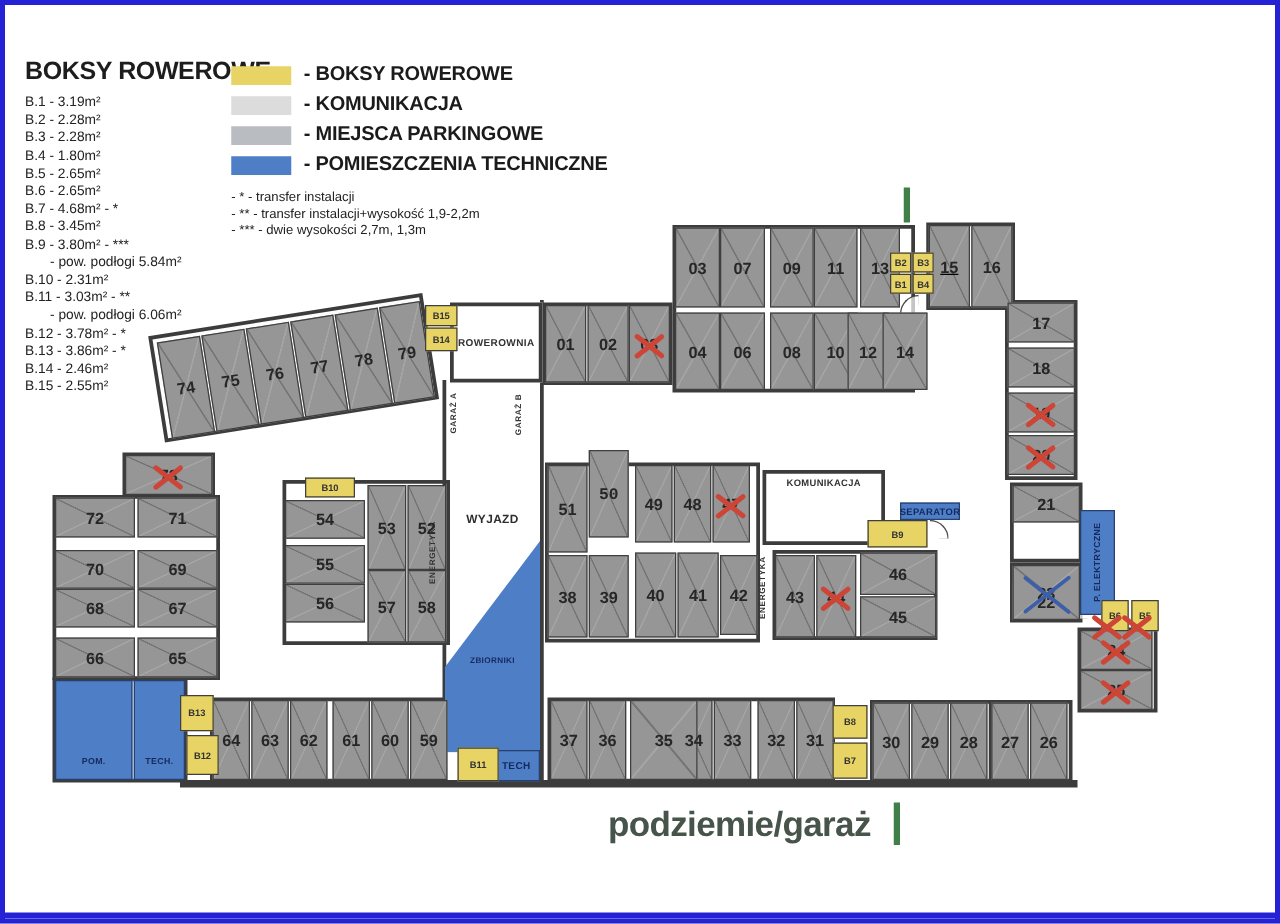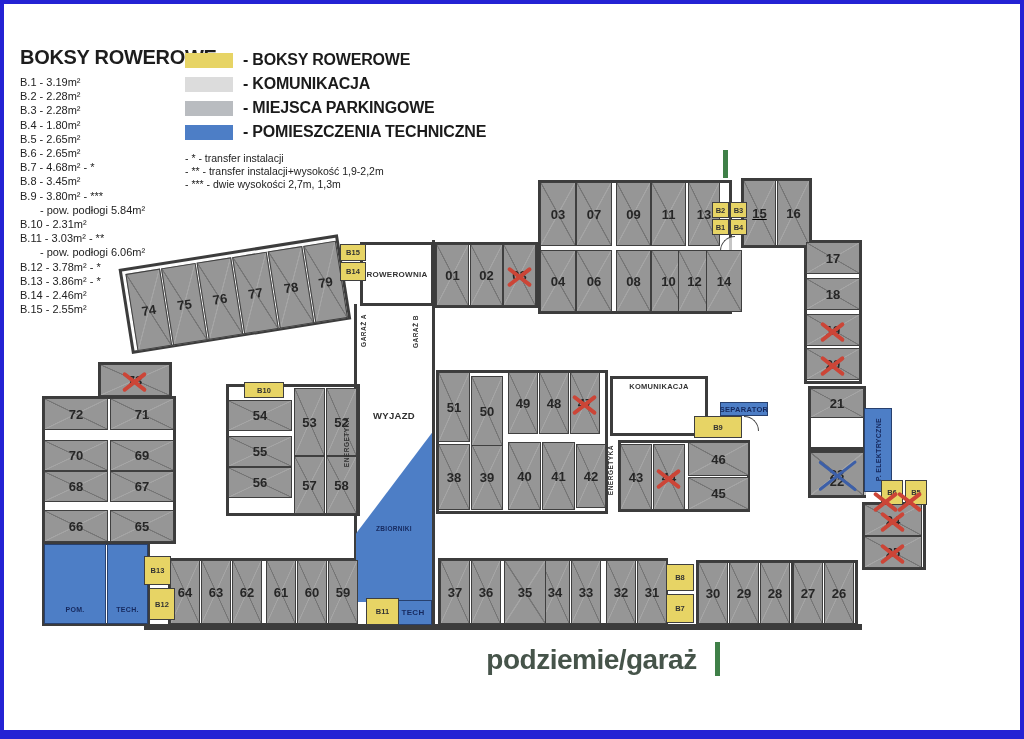--- a/index.html
+++ b/index.html
@@ -331,21 +331,21 @@
       </div>
       <div class="spot" style="left: 602px; top: 556px; width: 30px; height: 64px;">
         <span class="spot-num">32</span>
       </div>
       <div class="spot" style="left: 567px; top: 556px; width: 30px; height: 64px;">
         <span class="spot-num">33</span>
       </div>
       <div class="spot" style="left: 536px; top: 556px; width: 30px; height: 64px;">
         <span class="spot-num">34</span>
       </div>
-      <div class="spot" style="left: 500px; top: 556px; width: 42px; height: 64px;">
+      <div class="spot" style="left: 500px; top: 556px; width: 54px; height: 64px;">
         <span class="spot-num">35</span>
       </div>
       <div class="spot" style="left: 467px; top: 556px; width: 30px; height: 64px;">
         <span class="spot-num">36</span>
       </div>
       <div class="spot" style="left: 436px; top: 556px; width: 30px; height: 64px;">
         <span class="spot-num">37</span>
       </div>
       <div class="spot" style="left: 434px; top: 440px; width: 32px; height: 66px;">
         <span class="spot-num">38</span>
@@ -384,21 +384,21 @@
           <i class="a"></i>
           <i class="b"></i>
         </span>
       </div>
       <div class="spot" style="left: 535px; top: 368px; width: 30px; height: 62px;">
         <span class="spot-num">48</span>
       </div>
       <div class="spot" style="left: 504px; top: 368px; width: 30px; height: 62px;">
         <span class="spot-num">49</span>
       </div>
-      <div class="spot" style="left: 467px; top: 372px; width: 32px; height: 70px;">
+      <div class="spot" style="left: 467px; top: 356px; width: 32px; height: 70px; font-family: Liberation Mono, monospace;">
         <span class="spot-num">50</span>
       </div>
       <div class="spot" style="left: 434px; top: 368px; width: 32px; height: 70px;">
         <span class="spot-num">51</span>
       </div>
       <div class="spot" style="left: 322px; top: 384px; width: 31px; height: 68px;">
         <span class="spot-num">52</span>
       </div>
       <div class="spot" style="left: 290px; top: 384px; width: 31px; height: 68px;">
         <span class="spot-num">53</span>

